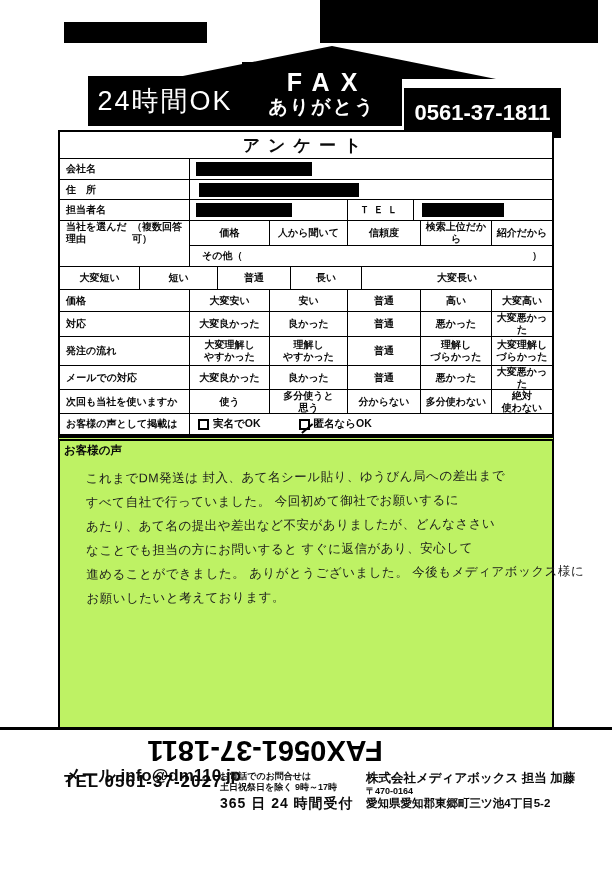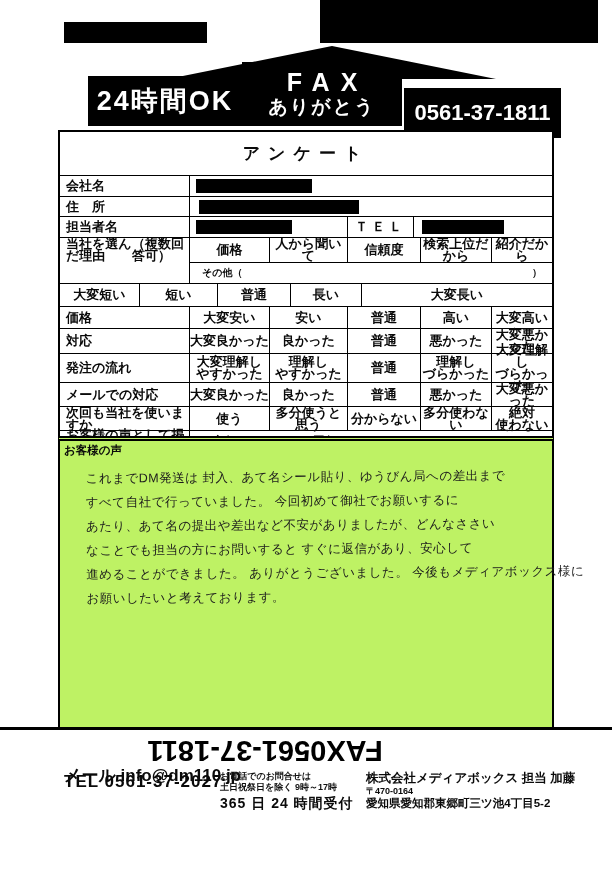--- a/index.html
+++ b/index.html
@@ -9,38 +9,38 @@
     margin:0 auto; overflow:hidden; color:#0a0a0a;
   }
   .redact { position:absolute; background:#000; }
 
   
   .roof { position:absolute; width:0; height:0;
     border-left:164px solid transparent; border-right:164px solid transparent;
     border-bottom:33px solid #000; }
   .hbox { position:absolute; background:#000; color:#fff; display:flex;
     align-items:center; justify-content:center; text-align:center; }
-  .hours { font-size:27px; font-weight:bold; letter-spacing:2px; }
+  .hours { font-size:27px; font-weight:normal; letter-spacing:2px; }
   .faxbox { flex-direction:column;text-align:right; }
   .fax-word { font-size:25px; font-weight:bold; letter-spacing:11px; padding-left:11px; line-height:26px; }
   .thanks-word { font-size:19px; font-weight:bold; letter-spacing:2px; line-height:24px; }
   .faxnum { font-size:22px; font-weight:bold; letter-spacing:0px; }
 
   
   .tbl { position:absolute; left:58px; top:130px; width:496px; border:2px solid #000; background:#fff; }
   .tr { display:flex; border-bottom:1px solid #000; }
   .tr:last-child { border-bottom:none; }
   .td { border-right:1px solid #000; display:flex; align-items:center;
         justify-content:center; text-align:center; position:relative;
-        font-size:13px; font-weight:bold; line-height:12px; white-space:pre-line; }
+        font-size:10px; font-weight:bold; line-height:12px; white-space:pre-line; }
   .td:last-child { border-right:none; }
   .lab { justify-content:flex-start; padding-left:6px; text-align:left; }
   .c0 { width:130px; } .c1 { width:80px; } .c2 { width:78px; }
   .c3 { width:73px; } .c4 { width:71px; } .c5 { flex:1; }
-  .title-row { height:44px; }
+  .title-row { height:27px; }
   .title-cell { flex:1; display:flex; align-items:center; justify-content:center;
     font-size:17px; font-weight:bold; letter-spacing:8px; }
   .rest { flex:1; display:flex; align-items:center; position:relative; }
   .subcol { flex:1; display:flex; flex-direction:column; }
   .subrow { display:flex; flex:1; }
   .subrow-a { border-bottom:1px solid #000; }
   .other-cell { flex:1; display:flex; align-items:center; justify-content:space-between;
     padding:0 10px 0 12px; font-size:10px; font-weight:bold; }
 
   .cbx { display:inline-block; width:11px; height:11px; border:2px solid #000;

